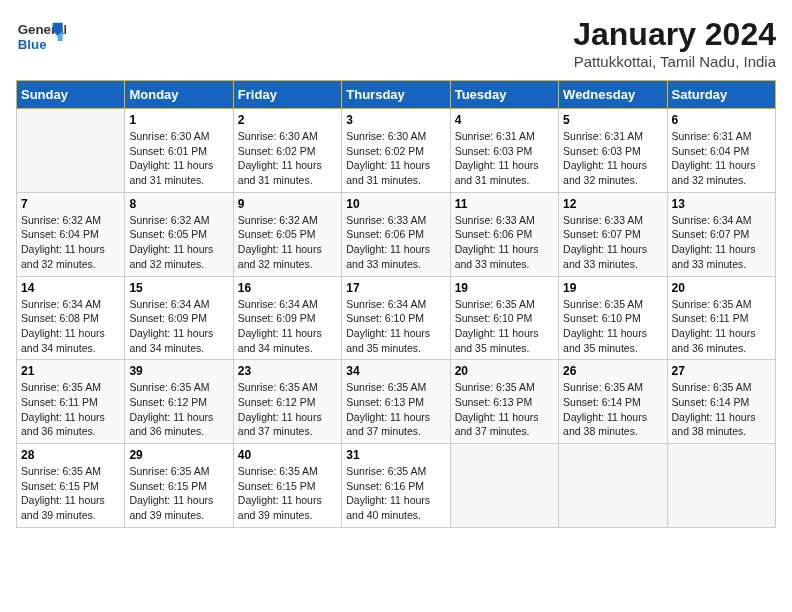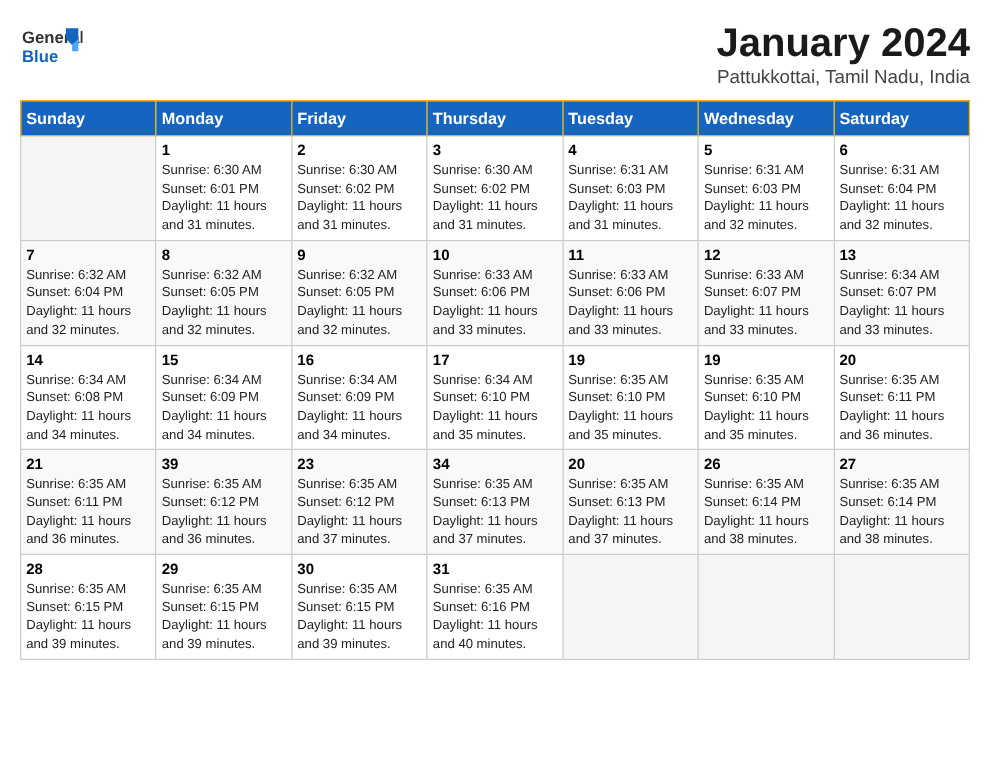--- a/index.html
+++ b/index.html
@@ -224,21 +224,21 @@
       <tr>
         <td>
           <span class="day-num">28</span>
           <div class="day-info">Sunrise: 6:35 AM<br>Sunset: 6:15 PM<br>Daylight: 11 hours<br>and 39 minutes.</div>
         </td>
         <td>
           <span class="day-num">29</span>
           <div class="day-info">Sunrise: 6:35 AM<br>Sunset: 6:15 PM<br>Daylight: 11 hours<br>and 39 minutes.</div>
         </td>
         <td>
-          <span class="day-num">30</span>
+          <span class="day-num">40</span>
           <div class="day-info">Sunrise: 6:35 AM<br>Sunset: 6:15 PM<br>Daylight: 11 hours<br>and 39 minutes.</div>
         </td>
         <td>
           <span class="day-num">31</span>
           <div class="day-info">Sunrise: 6:35 AM<br>Sunset: 6:16 PM<br>Daylight: 11 hours<br>and 40 minutes.</div>
         </td>
         <td class="empty-cell"></td>
         <td class="empty-cell"></td>
         <td class="empty-cell"></td>
       </tr>

